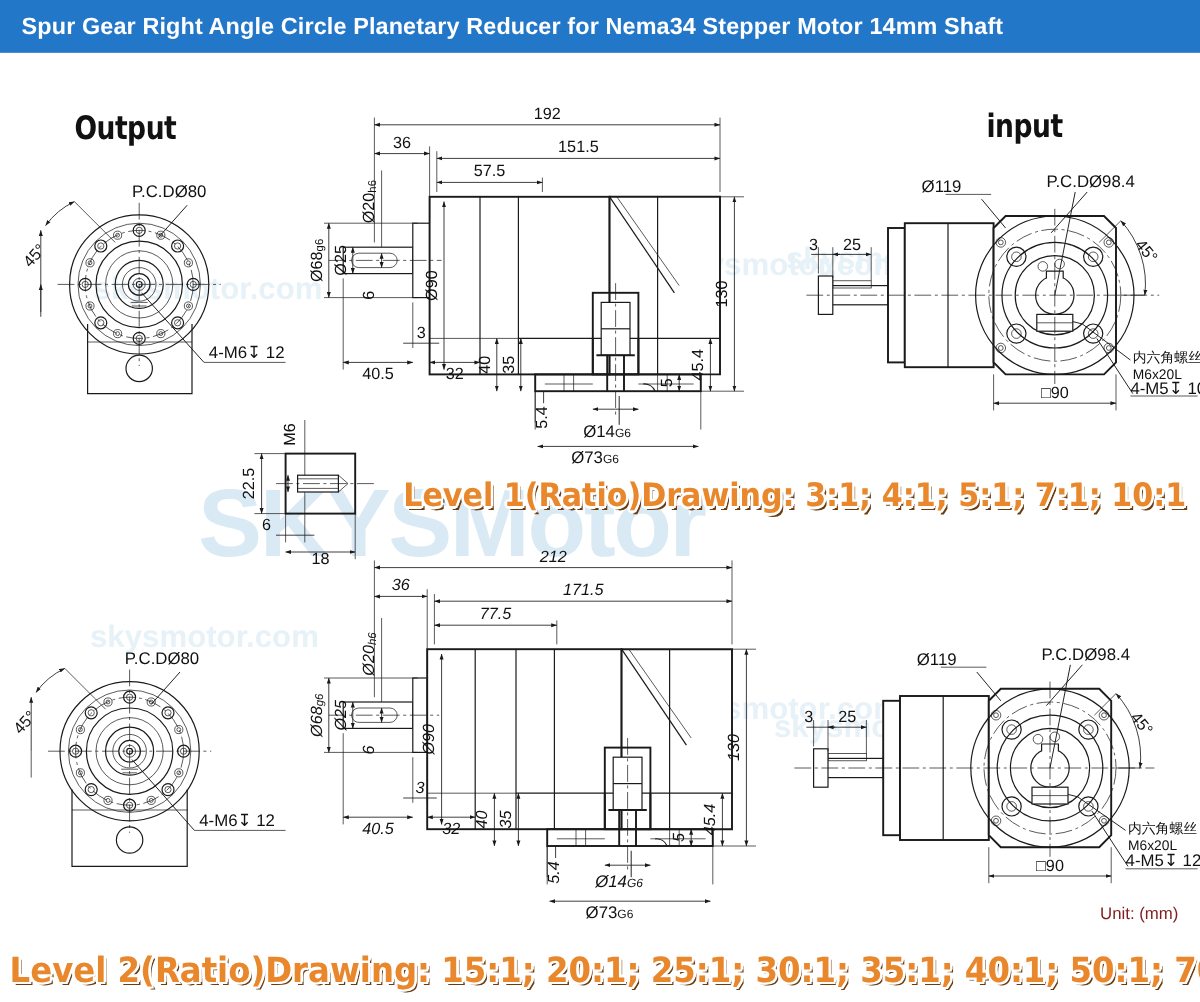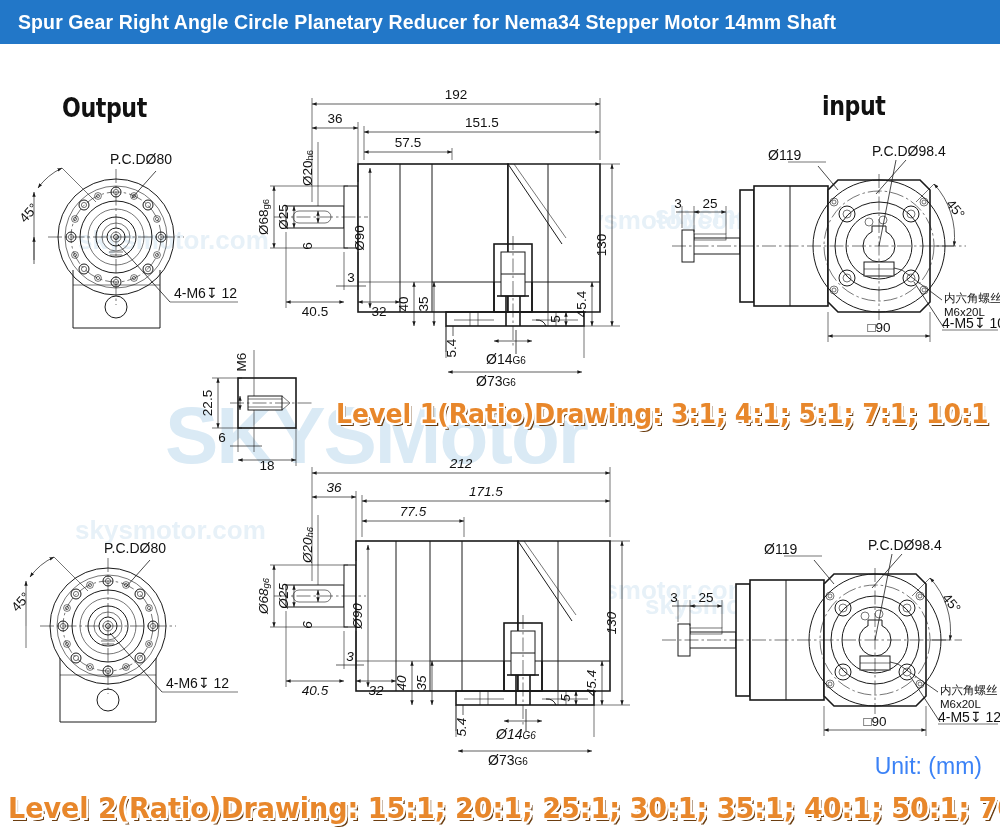--- a/index.html
+++ b/index.html
@@ -76,22 +76,22 @@
       -1.6px  1.6px 0 #fff,  1.6px  1.6px 0 #fff,
       -2.4px 0 0 #fff, 2.4px 0 0 #fff, 0 -2.4px 0 #fff, 0 2.4px 0 #fff,
        2.8px 2.6px 0 #6b3d10;
   }
   #banner-l1 { left: 336px; top: 398px; font-size: 27px; }
   #banner-l2 { left: 8px;   top: 791px; font-size: 29px; }
 
   .unit-label {
     position: absolute;
     right: 18px; top: 753px;
-    font-size: 23px;
-    color: #3b82f6;
+    font-size: 14px;
+    color: #7f1d1d;
     font-family: "Liberation Sans", sans-serif;
     z-index: 7;
   }
 
   
   .dwg { position: absolute; z-index: 4; }
   svg { display: block; overflow: visible; }
   .ln   { stroke: #1a1a1a; stroke-width: 1; fill: none; }
   .ln-t { stroke: #1a1a1a; stroke-width: 0.6; fill: none; }
   .ln-h { stroke: #1a1a1a; stroke-width: 1.6; fill: none; }

